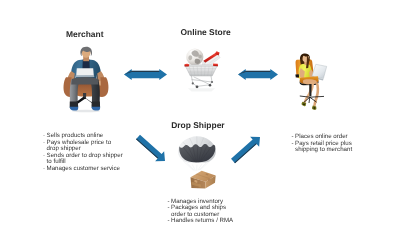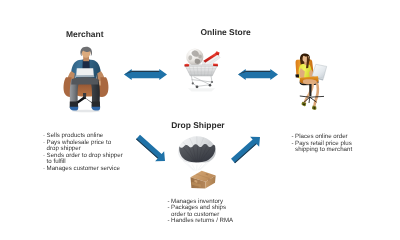--- a/index.html
+++ b/index.html
@@ -142,21 +142,21 @@
       <div class="li">
         <span class="mk"></span>
         <span class="tx">to fulfill</span>
       </div>
       <div class="li">
         <span class="mk">-</span>
         <span class="tx">Manages customer service</span>
       </div>
     </div>
 
-  <div class="node-title" style="left:180.5px;top:26.6px;margin-left:20px;">Online Store</div>
+  <div class="node-title" style="left:180.5px;top:26.6px;">Online Store</div>
   <svg class="abs" id="g-store" style="left:183px;top:44px;" width="36" height="48" viewBox="0 0 360 480">
     <defs>
       <radialGradient id="globeg" cx="0.34" cy="0.28" r="0.8">
         <stop offset="0" stop-color="#fefefd"></stop>
           <stop offset="0.5" stop-color="#eae7e3"></stop>
           <stop offset="1" stop-color="#b4b0ab"></stop>
       </radialGradient>
       <linearGradient id="basketg" x1="0" y1="0" x2="0" y2="1">
         <stop offset="0" stop-color="#f2f2f2"></stop>
           <stop offset="1" stop-color="#c4c6c8"></stop>

